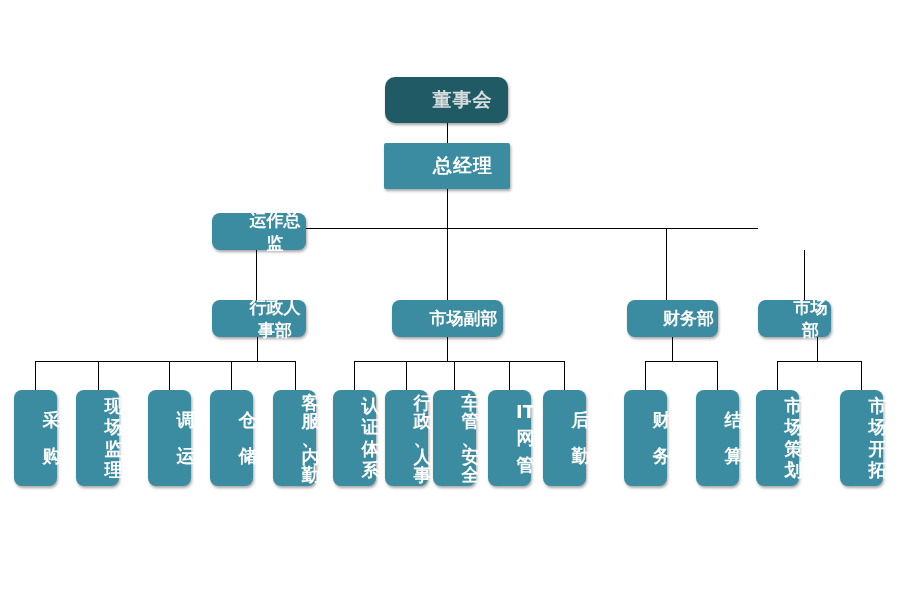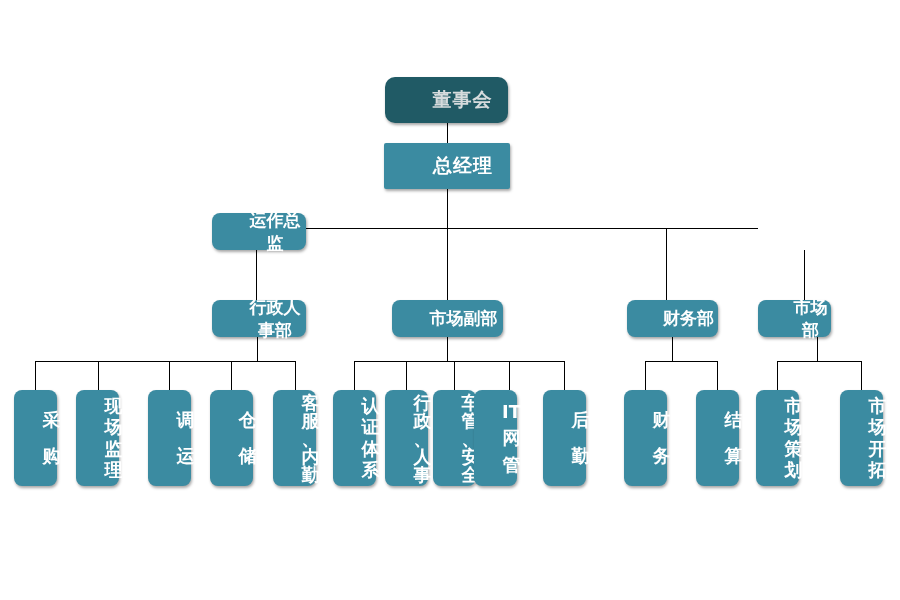--- a/index.html
+++ b/index.html
@@ -142,21 +142,21 @@
   </div>
   <div class="node leaf" style="left:433px;top:390px">
     <span class="lbl">
         <div>车</div>
         <div>管</div>
         <div>、</div>
         <div>安</div>
         <div>全</div>
       </span>
   </div>
-  <div class="node leaf" style="left:474px;top:390px">
+  <div class="node leaf" style="left:488px;top:390px">
     <span class="lbl">
         <div>IT</div>
         <div>网</div>
         <div>管</div>
       </span>
   </div>
   <div class="node leaf" style="left:543px;top:390px">
     <span class="lbl">
         <div>后</div>
         <div>勤</div>

